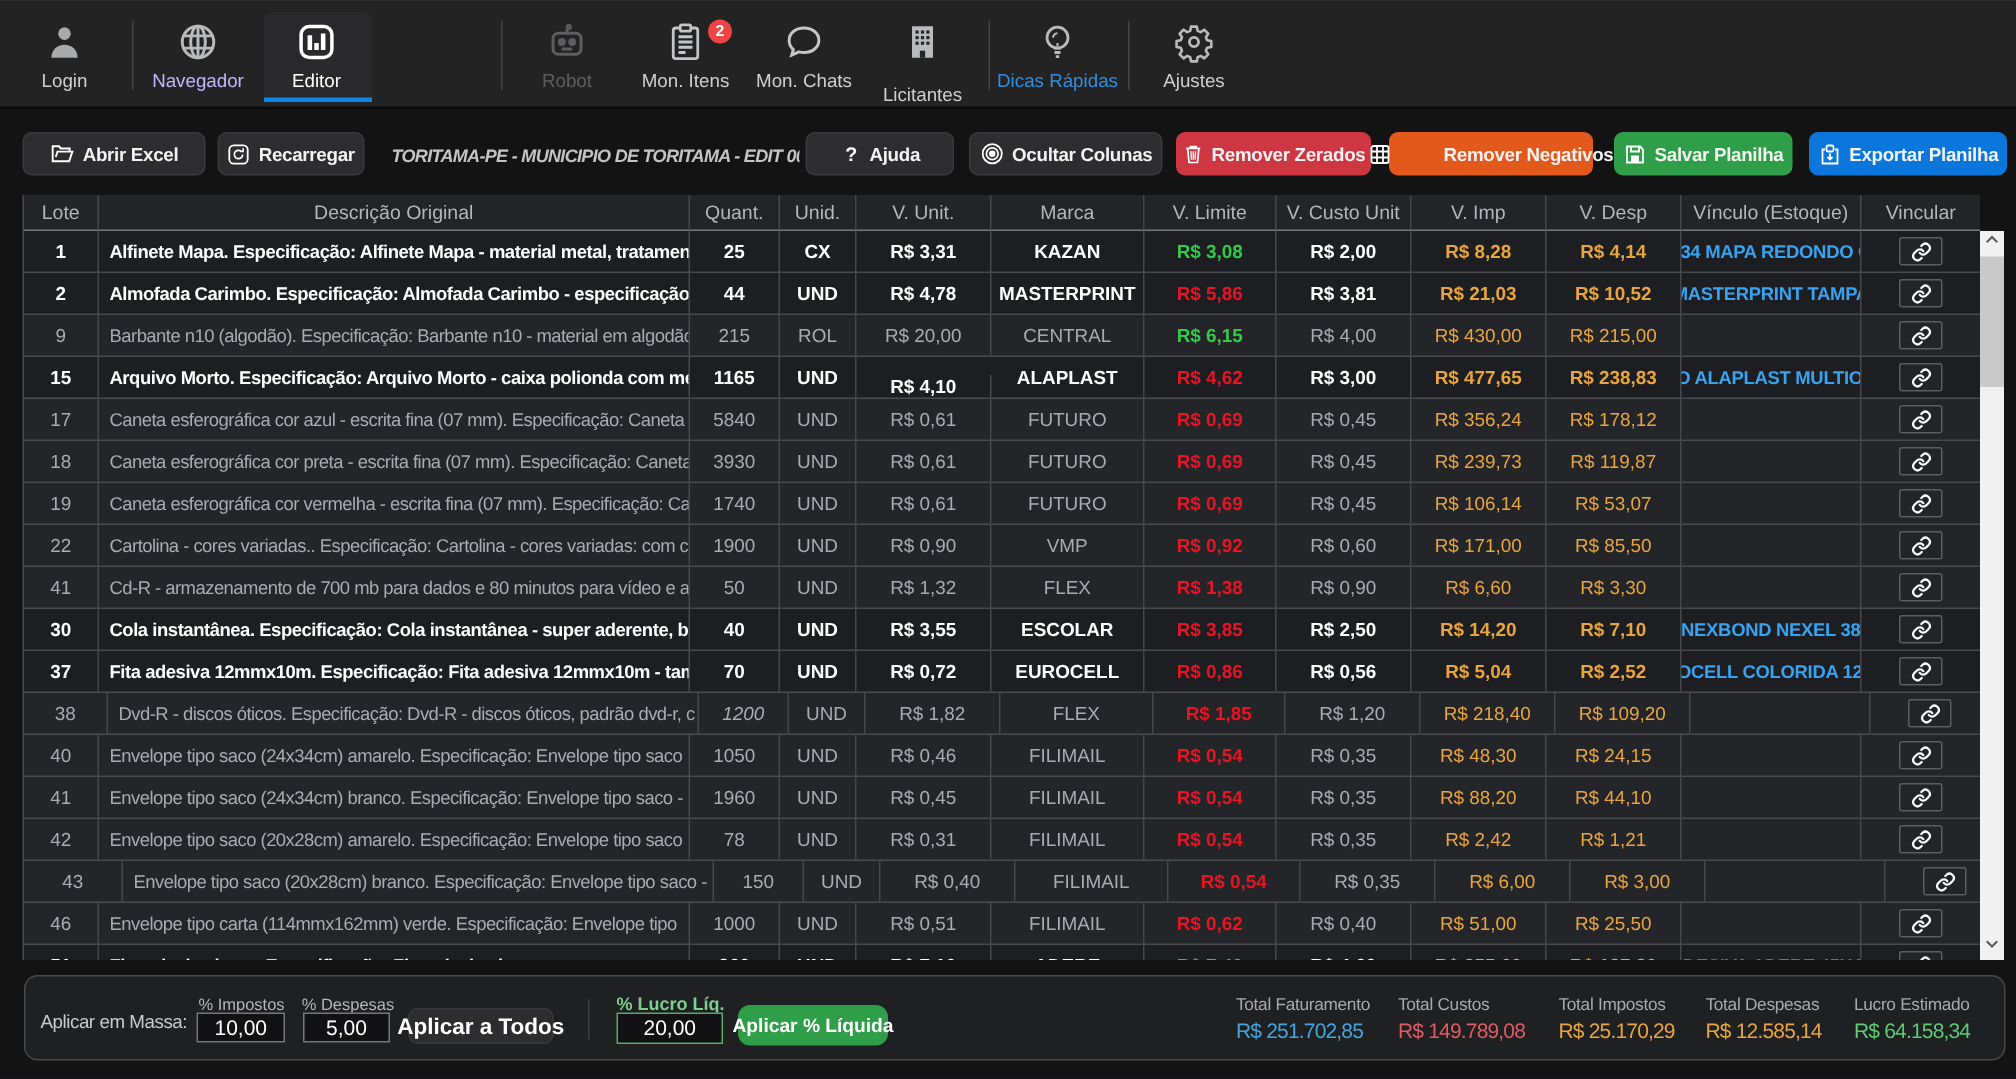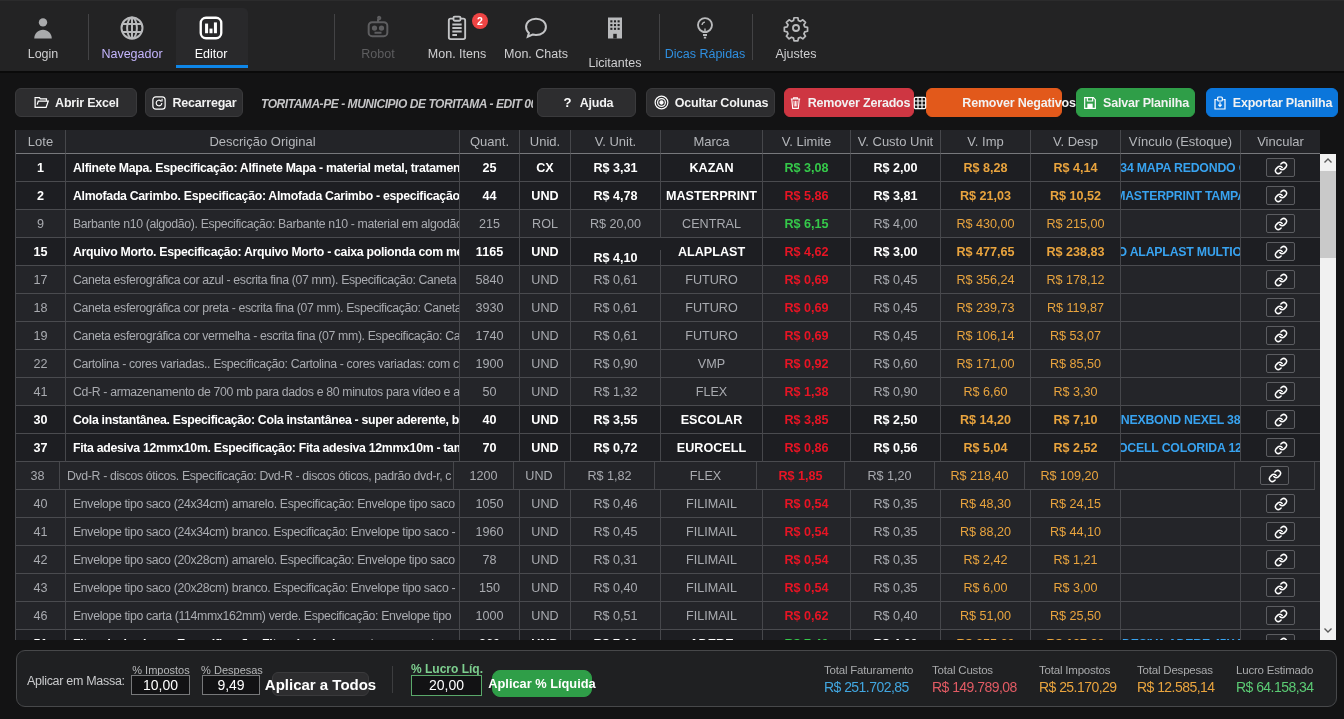--- a/index.html
+++ b/index.html
@@ -453,23 +453,23 @@
         <div class="c" style="width:80px;">
           <span class="lkbtn">
             <svg width="14" height="14" viewBox="0 0 24 24" fill="none" stroke="#fff" stroke-width="2.6" stroke-linecap="round" stroke-linejoin="round">
               <path d="M10 13a5 5 0 0 0 7.5.5l3-3a5 5 0 0 0-7-7l-1.7 1.7"></path>
               <path d="M14 11a5 5 0 0 0-7.5-.5l-3 3a5 5 0 0 0 7 7l1.7-1.7"></path>
             </svg>
           </span>
         </div>
       </div>
 <div class="row rn">
-        <div class="c cl" style="width:44px;">38</div>
+        <div class="c cl" style="width:56px;">38</div>
         <div class="c cd" style="width:394px;">Dvd-R - discos óticos. Especificação: Dvd-R - discos óticos, padrão dvd-r, c</div>
-        <div class="c" style="width:60px;">1200</div>
+        <div class="c" style="width:60px;font-style:italic;">1200</div>
         <div class="c" style="width:51px;">UND</div>
         <div class="c" style="width:90px;">R$ 1,82</div>
         <div class="c" style="width:102px;">FLEX</div>
         <div class="c vr" style="width:88px;">R$ 1,85</div>
         <div class="c cc" style="width:90px;">R$ 1,20</div>
         <div class="c vo" style="width:90px;">R$ 218,40</div>
         <div class="c vo" style="width:90px;">R$ 109,20</div>
         <div class="c vb" style="width:120px;"></div>
         <div class="c" style="width:80px;">
           <span class="lkbtn">
@@ -537,21 +537,21 @@
         <div class="c" style="width:80px;">
           <span class="lkbtn">
             <svg width="14" height="14" viewBox="0 0 24 24" fill="none" stroke="#fff" stroke-width="2.6" stroke-linecap="round" stroke-linejoin="round">
               <path d="M10 13a5 5 0 0 0 7.5.5l3-3a5 5 0 0 0-7-7l-1.7 1.7"></path>
               <path d="M14 11a5 5 0 0 0-7.5-.5l-3 3a5 5 0 0 0 7 7l1.7-1.7"></path>
             </svg>
           </span>
         </div>
       </div>
 <div class="row rn">
-        <div class="c cl" style="width:50px;">43</div>
+        <div class="c cl" style="width:66px;">43</div>
         <div class="c cd" style="width:394px;">Envelope tipo saco (20x28cm) branco. Especificação: Envelope tipo saco -</div>
         <div class="c" style="width:60px;">150</div>
         <div class="c" style="width:51px;">UND</div>
         <div class="c" style="width:90px;">R$ 0,40</div>
         <div class="c" style="width:102px;">FILIMAIL</div>
         <div class="c vr" style="width:88px;">R$ 0,54</div>
         <div class="c cc" style="width:90px;">R$ 0,35</div>
         <div class="c vo" style="width:90px;">R$ 6,00</div>
         <div class="c vo" style="width:90px;">R$ 3,00</div>
         <div class="c vb" style="width:120px;"></div>
@@ -616,21 +616,21 @@
   <div class="arr" style="bottom:0;"><svg width="10" height="10" viewBox="0 0 10 10">
           <path d="M1.5 3.5L5 7l3.5-3.5" fill="none" stroke="#5a5a5a" stroke-width="1.4"></path>
         </svg></div>
 </div>
 
 <div id="panel"></div>
 <div class="abs" style="left:27px; top:674px; font-size:12.5px; color:#c9cacc; white-space:nowrap; letter-spacing:-0.3px;">Aplicar em Massa:</div>
 <div class="flabel" style="left:124px; top:664px; width:74px; white-space:nowrap;">% Impostos</div>
 <div class="finput" style="left:131px; top:675px; width:59px;">10,00</div>
 <div class="flabel" style="left:195px; top:664px; width:74px; white-space:nowrap;">% Despesas</div>
-<div class="finput" style="left:202px; top:675px; width:58px;">9,49</div>
+<div class="finput" style="left:202px; top:675px; width:58px;">5,00</div>
 <div class="fbtn" style="left:272px; top:672px; width:97px; height:24px; font-size:15px;">Aplicar a Todos</div>
 <div class="abs" style="left:392px; top:666px; width:1px; height:27px; background:#3c3d3f;"></div>
 <div class="flabel" style="left:406px; top:662px; width:82px; color:#7dcf8f; font-weight:bold; font-size:12px; white-space:nowrap;">% Lucro Líq.</div>
 <div class="finput" style="left:411px; top:675px; width:71px; height:21px; line-height:19px; border-color:#5aa86a;">20,00</div>
 <div class="fbtn green" style="left:492px; top:670px; width:100px; height:27px; font-size:12.8px; border-radius:8px;">Aplicar % Líquida</div>
 
 <div class="tot" style="left:824px;">
       <span class="l">Total Faturamento</span>
       <span class="v" style="color:#41a6e0;">R$ 251.702,85</span>
     </div>

